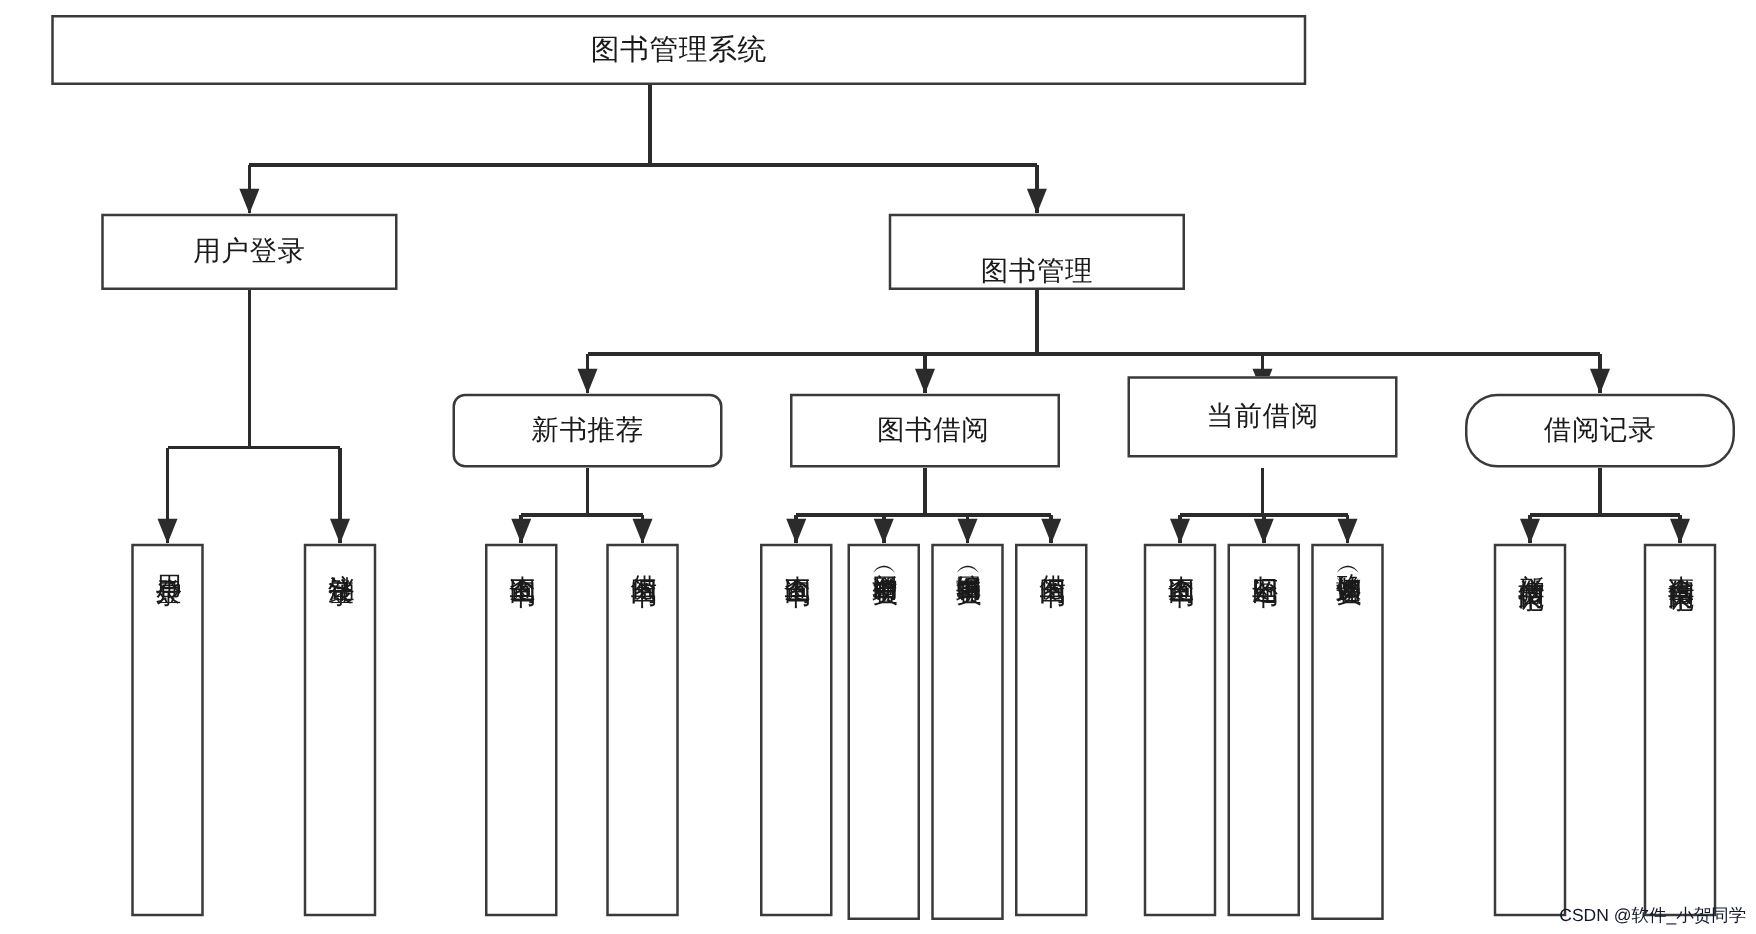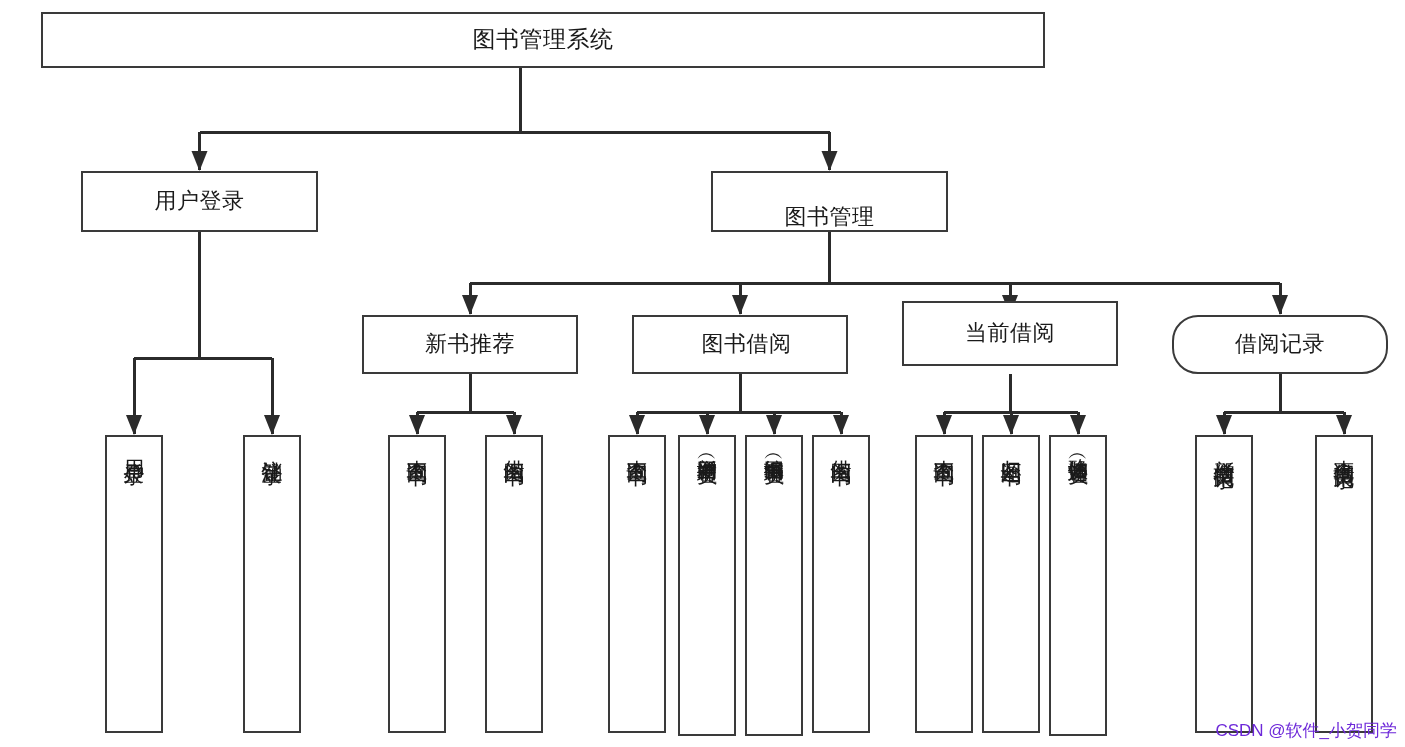--- a/index.html
+++ b/index.html
@@ -64,22 +64,22 @@
     letter-spacing: 2px;
   }
   .node.vert.tall .label {
     font-size: 20px;
     letter-spacing: 1px;
   }
   #watermark {
     position: absolute;
     right: 8px;
     bottom: 5px;
-    font-size: 17px;
-    color: #6d28d9;
+    font-size: 14px;
+    color: #0f172a;
     z-index: 5;
     white-space: nowrap;
     font-family: "Liberation Sans", "DejaVu Sans", sans-serif;
   }
 </style>
 </head>
 <body>
 
 <div id="canvas">
   <svg id="edges" viewBox="0 0 1405 747" xmlns="http://www.w3.org/2000/svg">
@@ -139,21 +139,21 @@
   <div id="nodes">
       <div class="node horiz root" style="left: 18px; top: 12px; width: 1004px; height: 56px; margin-left: 23px;">
         <span class="label">图书管理系统</span>
       </div>
       <div class="node horiz" style="left: 81px; top: 171px; width: 237px; height: 61px;">
         <span class="label">用户登录</span>
       </div>
       <div class="node horiz" style="left: 711px; top: 171px; width: 237px; height: 61px; align-items: flex-end;">
         <span class="label">图书管理</span>
       </div>
-      <div class="node horiz" style="left: 362px; top: 315px; width: 216px; height: 59px;">
+      <div class="node horiz" style="left: 362px; top: 315px; width: 216px; height: 59px; border-radius: 10px;">
         <span class="label">新书推荐</span>
       </div>
       <div class="node horiz" style="left: 632px; top: 315px; width: 216px; height: 59px; padding-left: 13px;">
         <span class="label">图书借阅</span>
       </div>
       <div class="node horiz" style="left: 902px; top: 301px; width: 216px; height: 65px;">
         <span class="label">当前借阅</span>
       </div>
       <div class="node horiz" style="left: 1172px; top: 315px; width: 216px; height: 59px; border-radius: 26px;">
         <span class="label">借阅记录</span>

